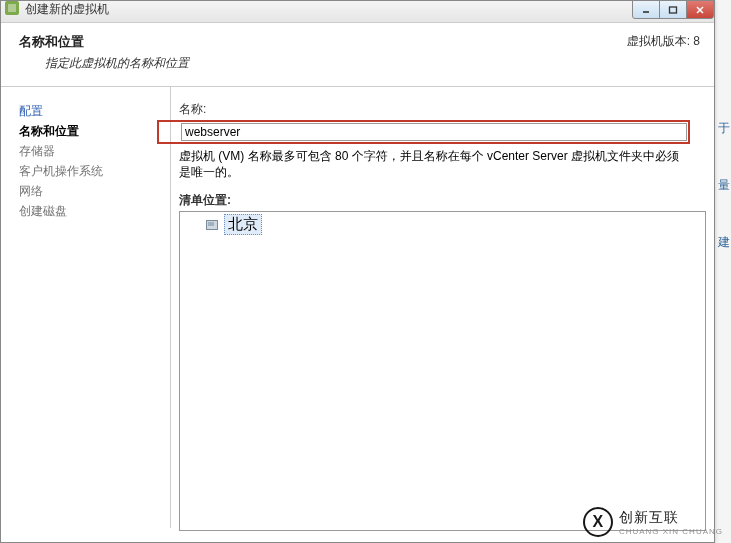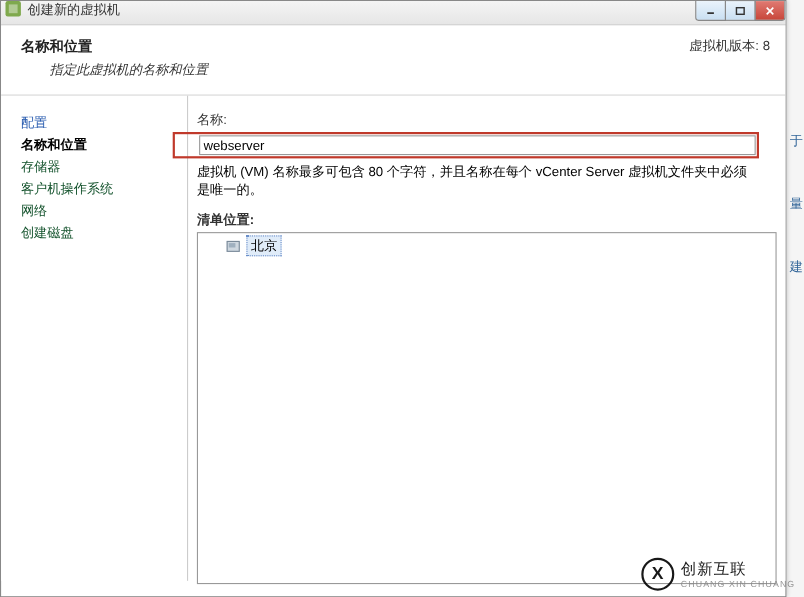--- a/index.html
+++ b/index.html
@@ -103,21 +103,21 @@
       display: flex;
       height: calc(100% - 100px);
       background: #fff;
     }
     .sidebar {
       width: 170px;
       padding: 14px 10px 10px 18px;
       border-right: 1px solid #ccc;
     }
     .sidebar .step {
-      color: #14532d;
+      color: #737373;
       font-size: 12px;
       line-height: 20px;
     }
     .sidebar .step.link {
       color: #2a5db0;
       cursor: pointer;
     }
     .sidebar .step.active {
       color: #000;
       font-weight: bold;
@@ -163,21 +163,21 @@
     .inv-box {
       border: 1px solid #999;
       height: 320px;
       background: #fff;
       overflow: auto;
     }
     .tree-item {
       display: flex;
       align-items: center;
       padding: 2px 6px;
-      font-size: 12px;
+      font-size: 15px;
     }
     .tree-indent {
       width: 18px;
     }
     .dc-icon {
       width: 16px; height: 14px;
       display: inline-block;
       position: relative;
       margin-right: 4px;
     }

